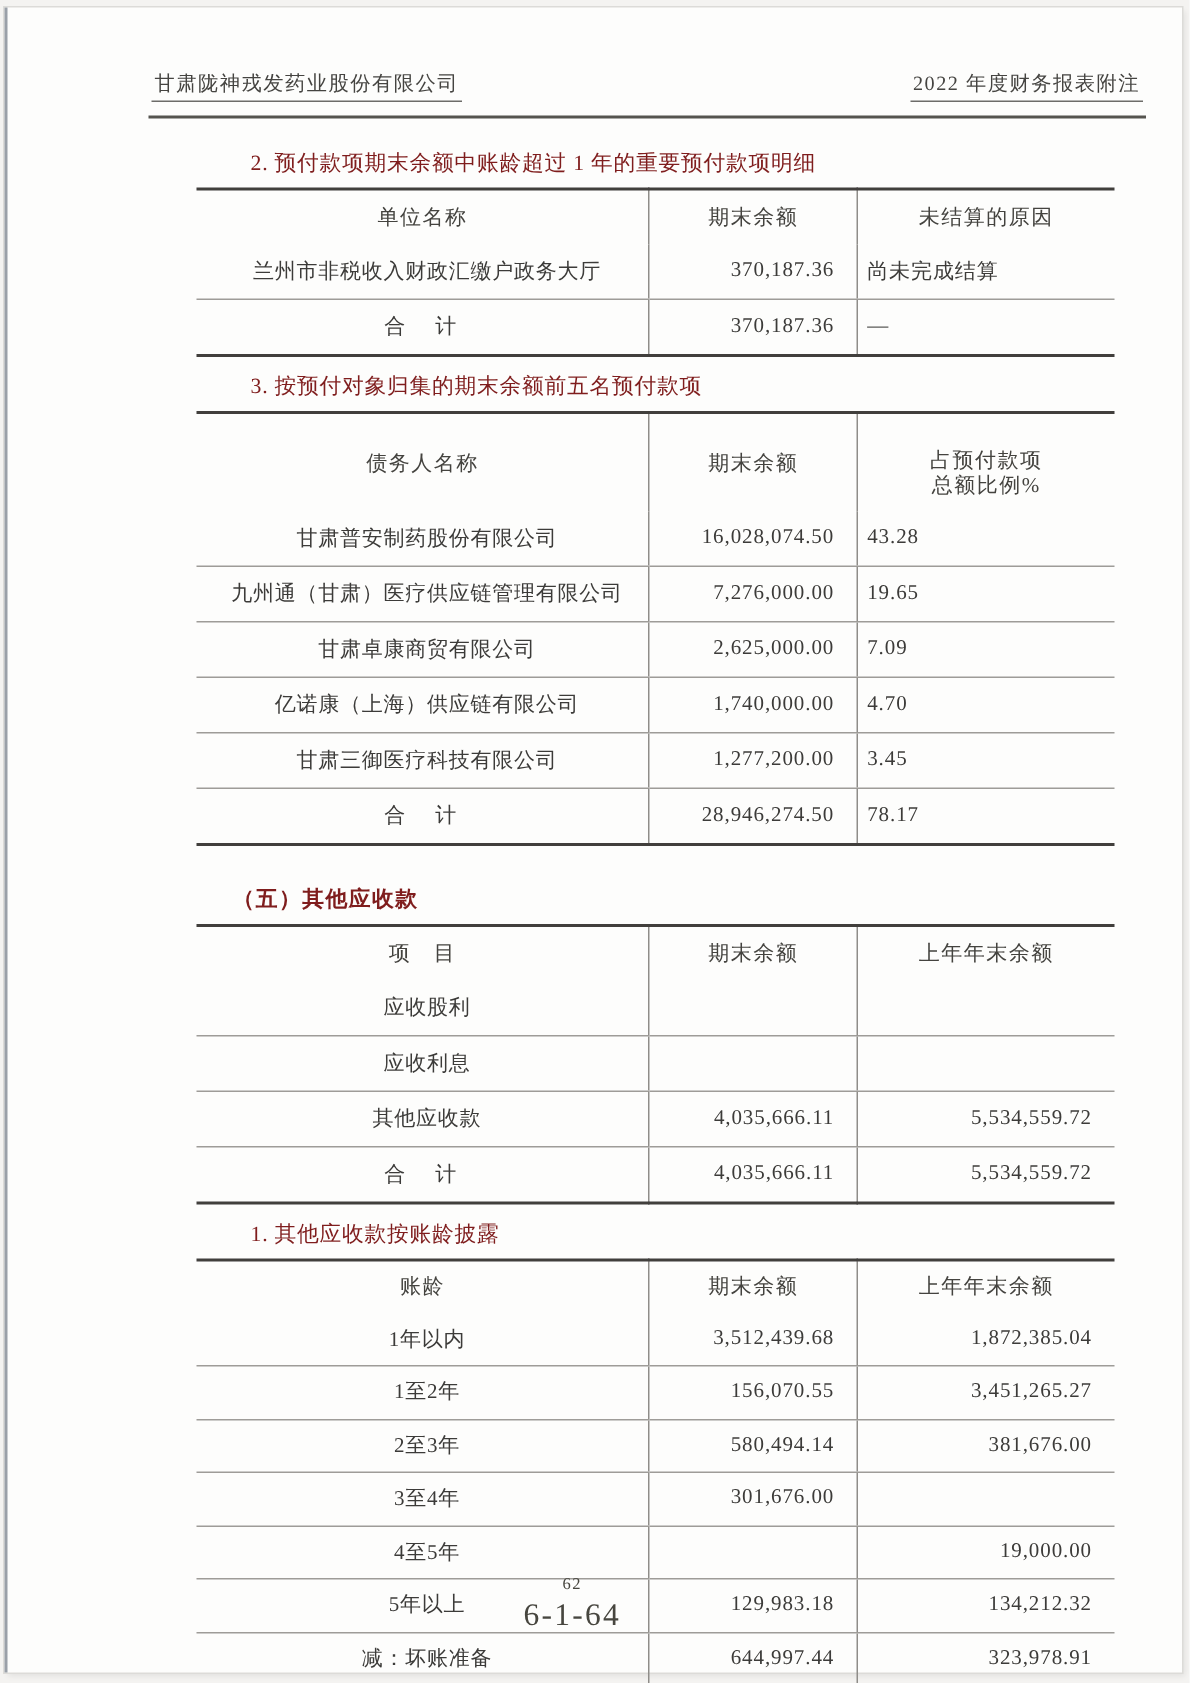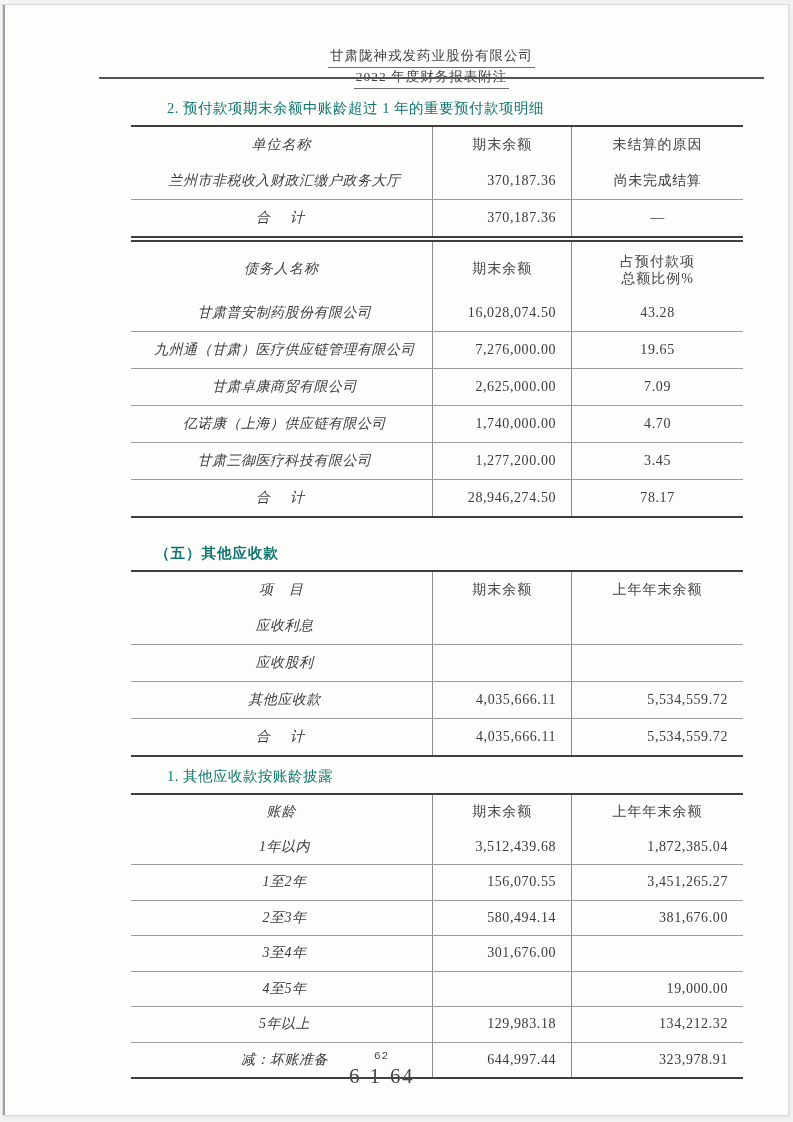--- a/index.html
+++ b/index.html
@@ -13,63 +13,63 @@
   .page{
     position:absolute;left:3px;top:5px;width:783px;height:1110px;
     background:#fdfdfc;
     border-left:2px solid #9aa0a8;
     box-shadow:0 0 0 1px #dcdbd8, 2px 2px 4px rgba(0,0,0,.08);
   }
   
   .doc-header{
     position:absolute;left:96px;right:26px;top:42px;
     display:flex;justify-content:space-between;align-items:center;
-    font-size:13.5px;letter-spacing:1px;color:#454441;flex-direction:column;
+    font-size:13.5px;letter-spacing:1px;color:#454441;
   }
   .doc-header .hd{border-bottom:1px solid #6d6c69;padding:0 2px 2px 2px;}
   .header-rule{
     position:absolute;left:94px;right:24px;top:72px;height:0;
     border-top:2px solid #55544f;
   }
   
   .content{position:absolute;left:126px;top:84px;width:614px;}
   .sec-title{
-    margin:10px 0 7px 36px;font-size:14.5px;letter-spacing:.5px;color:#0f766e;
+    margin:10px 0 7px 36px;font-size:14.5px;letter-spacing:.5px;color:#7f1d1d;
   }
   .sec-title.bold{font-weight:bold;margin-left:24px;letter-spacing:1px;margin-top:26px;}
   
   table{
     width:612px;border-collapse:collapse;table-layout:fixed;
     border-top:2.4px solid #413f3c;border-bottom:2.4px solid #413f3c;
     font-size:14px;color:#3c3b39;
     margin-bottom:2px;
   }
   col.c1{width:49.3%;} col.c2{width:22.7%;} col.c3{width:28%;}
   th,td{
     height:32px;padding:2px 6px;vertical-align:middle;
     border-bottom:1px solid #9e9c98;
     border-left:1px solid #8f8d89;
     font-weight:normal;
     overflow:hidden;white-space:nowrap;
   }
-  th:first-child,td:first-child{border-left:none;font-style:italic;}
+  th:first-child,td:first-child{border-left:none;}
   tr:last-child th,tr:last-child td{border-bottom:none;}
   thead th{text-align:center;letter-spacing:1px;color:#44433f;}
-  th.two-line{white-space:pre-line;line-height:1.25;padding-top:6px;padding-bottom:3px;}
+  th.two-line{white-space:pre-line;line-height:1.25;padding-top:18px;padding-bottom:3px;}
   td.name{text-align:center;padding-left:12px;letter-spacing:.5px;}
   td.num{text-align:right;padding-right:15px;letter-spacing:.6px;}
-  td.pct{text-align:center;letter-spacing:.6px;}
+  td.pct{letter-spacing:.6px;}
   td.center{text-align:center;letter-spacing:3px;}
   table.t2 thead th{height:44px;}
   table.t4 th,table.t4 td{height:30.5px;}
   
   .footer{
     position:absolute;left:0;right:30px;bottom:26px;text-align:center;color:#47463f;
   }
-  .footer .small{font-size:11px;letter-spacing:1px;font-family:Liberation Mono, monospace;}
+  .footer .small{font-size:11px;letter-spacing:1px;}
   .footer .label{font-size:21px;letter-spacing:1.5px;margin-top:2px;}
 </style>
 </head>
 <body>
 
 <div class="page">
 
   <div class="doc-header">
     <span class="hd">甘肃陇神戎发药业股份有限公司</span>
     <span class="hd">2022 年度财务报表附注</span>
@@ -100,20 +100,21 @@
           <td class="pct">尚未完成结算</td>
         </tr>
         <tr>
           <td class="center">合　计</td>
           <td class="num">370,187.36</td>
           <td class="pct">—</td>
         </tr>
       </tbody>
     </table>
 
+    <p class="sec-title">3. 按预付对象归集的期末余额前五名预付款项</p>
 
     <table class="t2">
       <colgroup>
           <col class="c1">
           <col class="c2">
           <col class="c3">
         </colgroup>
       <thead>
         <tr>
           <th>债务人名称</th>
@@ -166,26 +167,26 @@
         </colgroup>
       <thead>
         <tr>
           <th>项　目</th>
           <th>期末余额</th>
           <th>上年年末余额</th>
         </tr>
       </thead>
       <tbody>
         <tr>
+          <td class="name">应收股利</td>
+          <td class="num"></td>
+          <td class="num"></td>
+        </tr>
+        <tr>
           <td class="name">应收利息</td>
-          <td class="num"></td>
-          <td class="num"></td>
-        </tr>
-        <tr>
-          <td class="name">应收股利</td>
           <td class="num"></td>
           <td class="num"></td>
         </tr>
         <tr>
           <td class="name">其他应收款</td>
           <td class="num">4,035,666.11</td>
           <td class="num">5,534,559.72</td>
         </tr>
         <tr>
           <td class="center">合　计</td>

